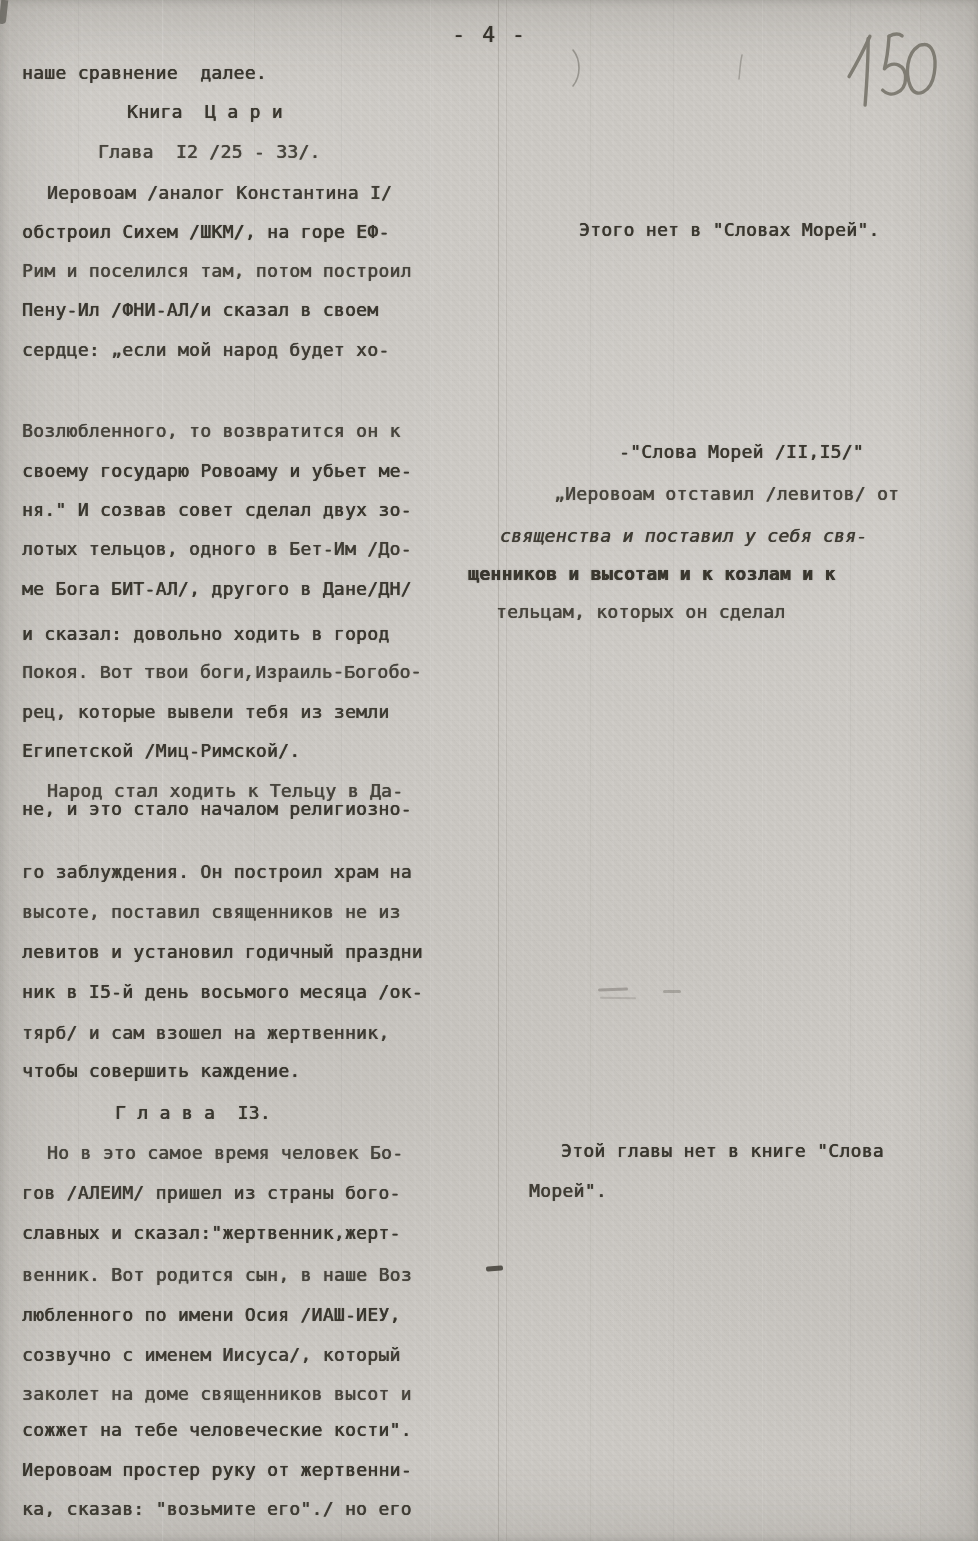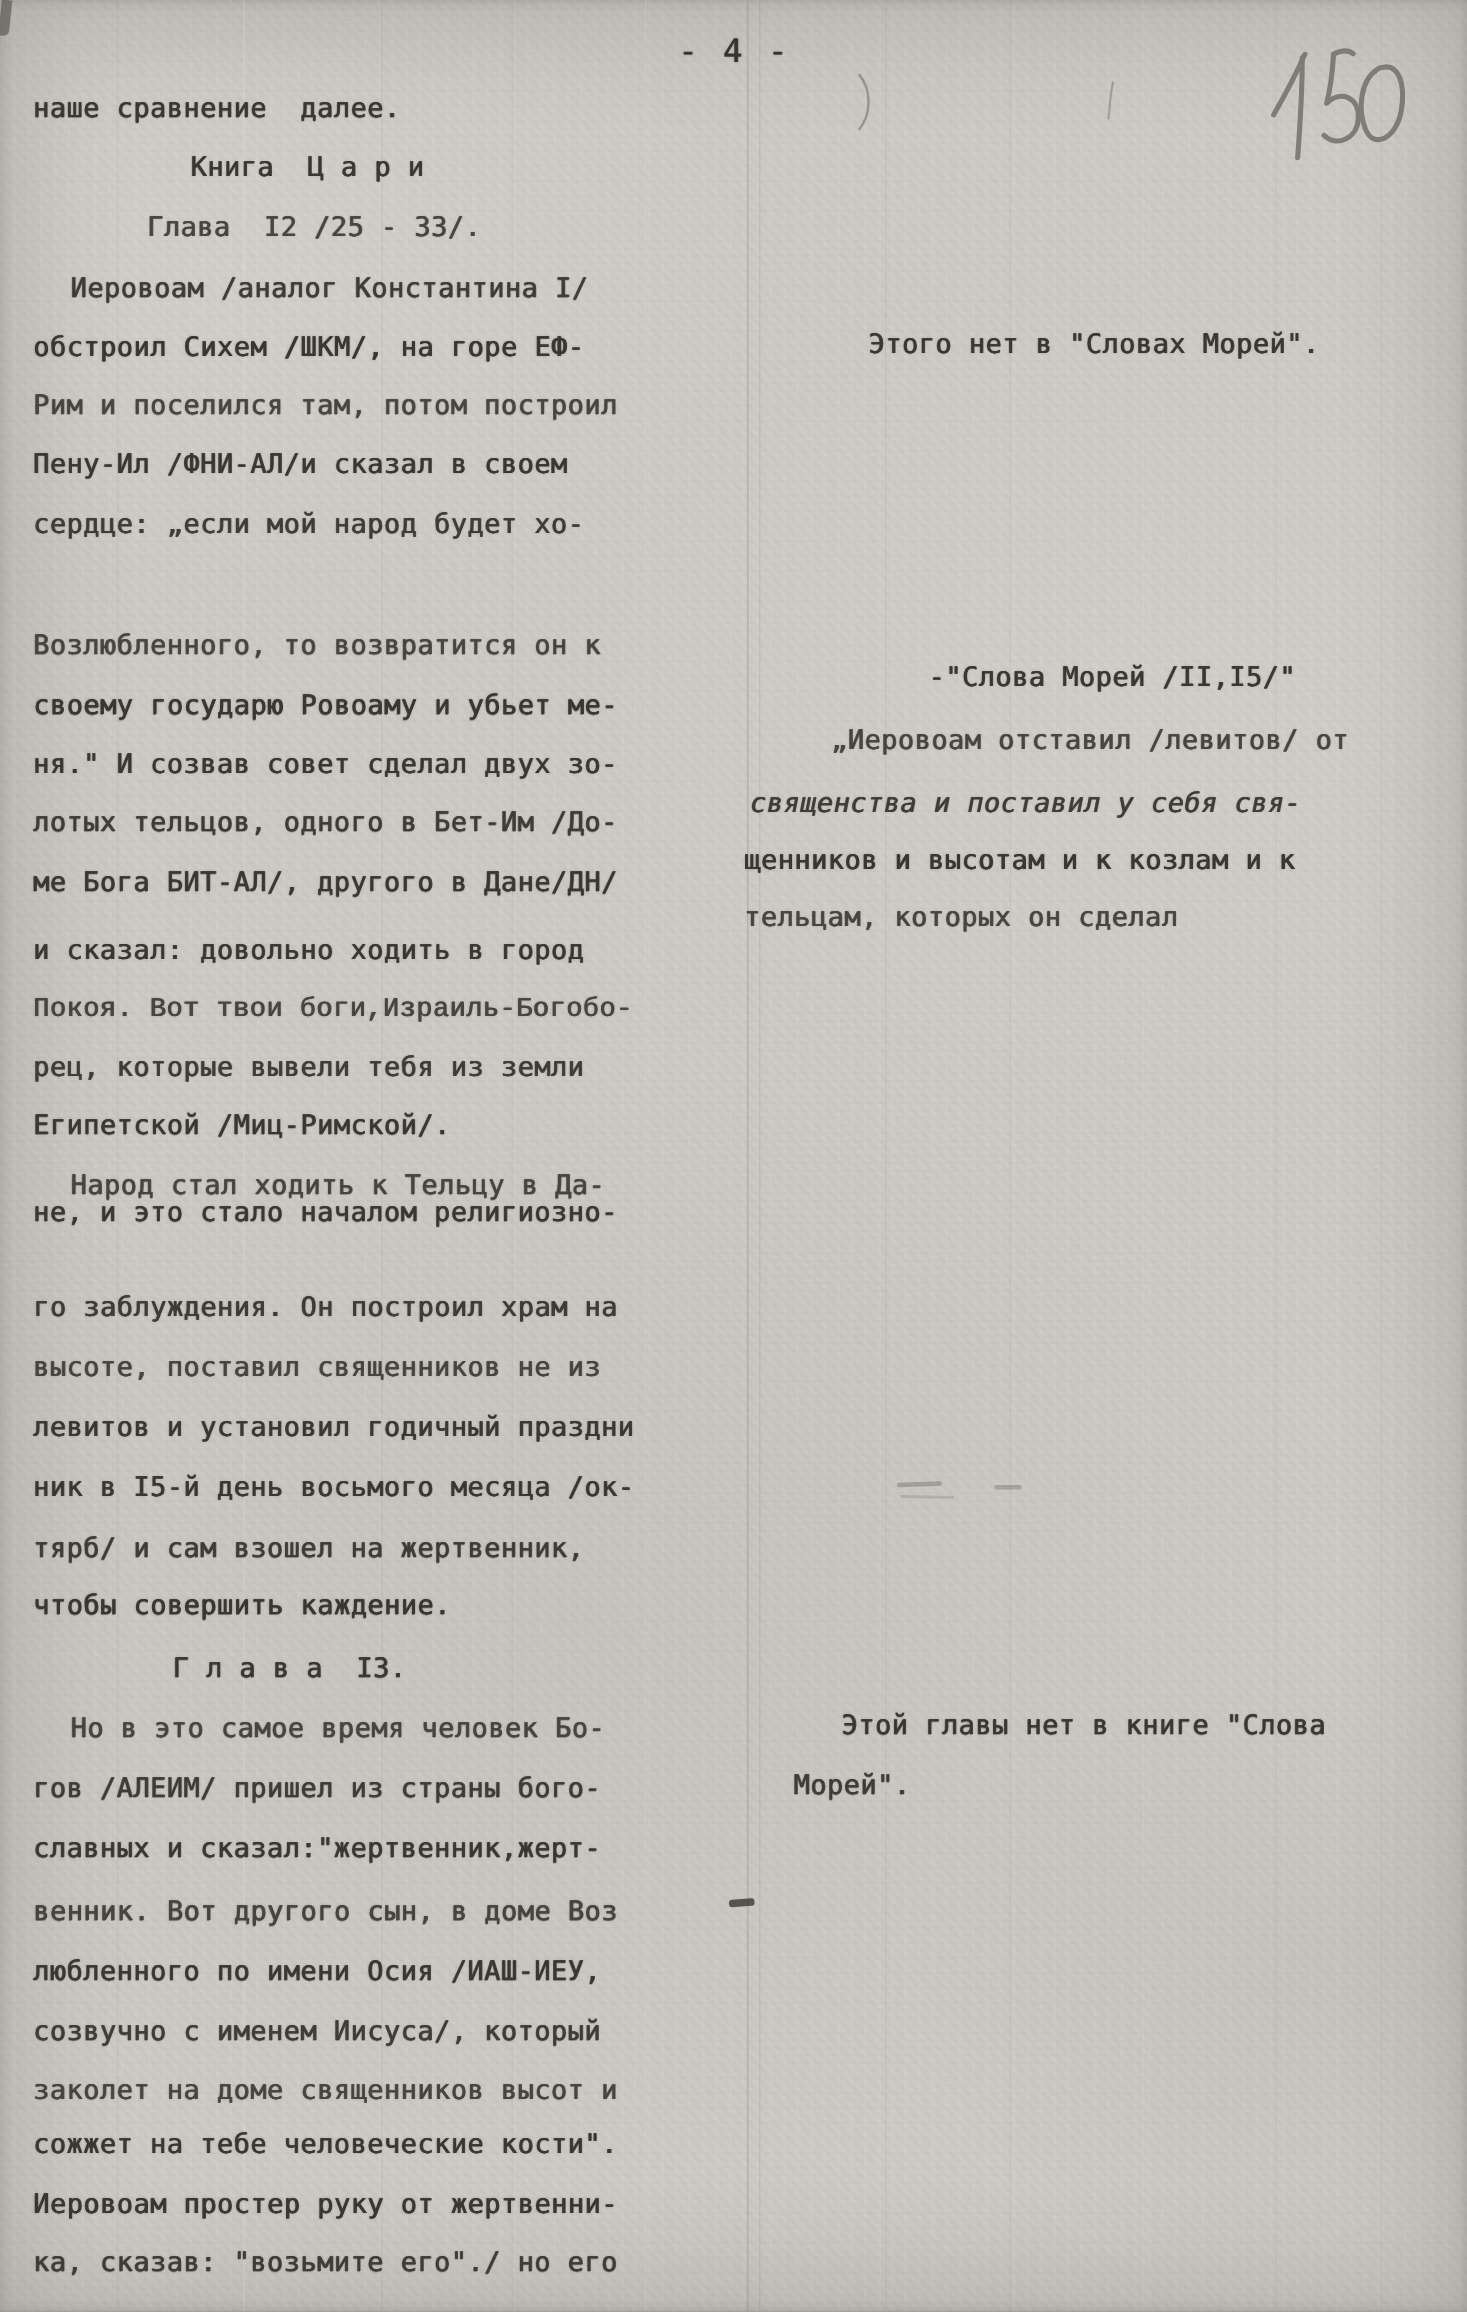--- a/index.html
+++ b/index.html
@@ -94,34 +94,34 @@
       <div class="tl" style="left: 22px; top: 863px;">го заблуждения. Он построил храм на</div>
       <div class="tl" style="left: 22px; top: 903px;">высоте, поставил священников не из</div>
       <div class="tl" style="left: 22px; top: 943px;">левитов и установил годичный праздни</div>
       <div class="tl" style="left: 22px; top: 983px;">ник в I5-й день восьмого месяца /ок-</div>
       <div class="tl" style="left: 22px; top: 1024px;">тярб/ и сам взошел на жертвенник,</div>
       <div class="tl" style="left: 22px; top: 1062px;">чтобы совершить каждение.</div>
       <div class="tl" style="left: 115px; top: 1104px;">Г л а в а  I3.</div>
       <div class="tl" style="left: 47px; top: 1144px;">Но в это самое время человек Бо-</div>
       <div class="tl" style="left: 22px; top: 1184px;">гов /АЛЕИМ/ пришел из страны бого-</div>
       <div class="tl" style="left: 22px; top: 1224px;">славных и сказал:"жертвенник,жерт-</div>
-      <div class="tl" style="left: 22px; top: 1266px;">венник. Вот другого сын, в доме Воз</div>
+      <div class="tl" style="left: 22px; top: 1266px;">венник. Вот родится сын, в наше Воз</div>
       <div class="tl" style="left: 22px; top: 1306px;">любленного по имени Осия /ИАШ-ИЕУ,</div>
       <div class="tl" style="left: 22px; top: 1346px;">созвучно с именем Иисуса/, который</div>
       <div class="tl" style="left: 22px; top: 1385px;">заколет на доме священников высот и</div>
       <div class="tl" style="left: 22px; top: 1421px;">сожжет на тебе человеческие кости".</div>
       <div class="tl" style="left: 22px; top: 1461px;">Иеровоам простер руку от жертвенни-</div>
       <div class="tl" style="left: 22px; top: 1500px;">ка, сказав: "возьмите его"./ но его</div>
     </div>
   <div class="col-layer">
       <div class="tl" style="left: 579px; top: 221px;">Этого нет в "Словах Морей".</div>
       <div class="tl" style="left: 619px; top: 443px;">-"Слова Морей /II,I5/"</div>
       <div class="tl" style="left: 554px; top: 485px;">„Иеровоам отставил /левитов/ от</div>
       <div class="tl" style="left: 500px; top: 527px; font-style: italic;">священства и поставил у себя свя-</div>
-      <div class="tl" style="left: 496px; top: 565px;">щенников и высотам и к козлам и к</div>
+      <div class="tl" style="left: 468px; top: 565px; font-weight: bold;">щенников и высотам и к козлам и к</div>
       <div class="tl" style="left: 496px; top: 603px;">тельцам, которых он сделал</div>
       <div class="tl" style="left: 561px; top: 1142px;">Этой главы нет в книге "Слова</div>
       <div class="tl" style="left: 529px; top: 1182px;">Морей".</div>
     </div>
 
   <div class="mark" style="left:0;top:0;width:7px;height:24px;background:rgba(70,67,60,.55);transform:rotate(6deg);border-radius:0 0 4px 0;"></div>
   <div class="mark" style="left:486px;top:1266px;width:17px;height:5px;background:rgba(58,55,48,.8);border-radius:2px;transform:rotate(-4deg);"></div>
   <svg class="mark" style="left:570px;top:48px;" width="14" height="40" viewBox="0 0 14 40">
     <path d="M3,2 C11,12 11,28 3,38" fill="none" stroke="rgba(100,97,90,.5)" stroke-width="1.6" stroke-linecap="round"></path>
   </svg>

